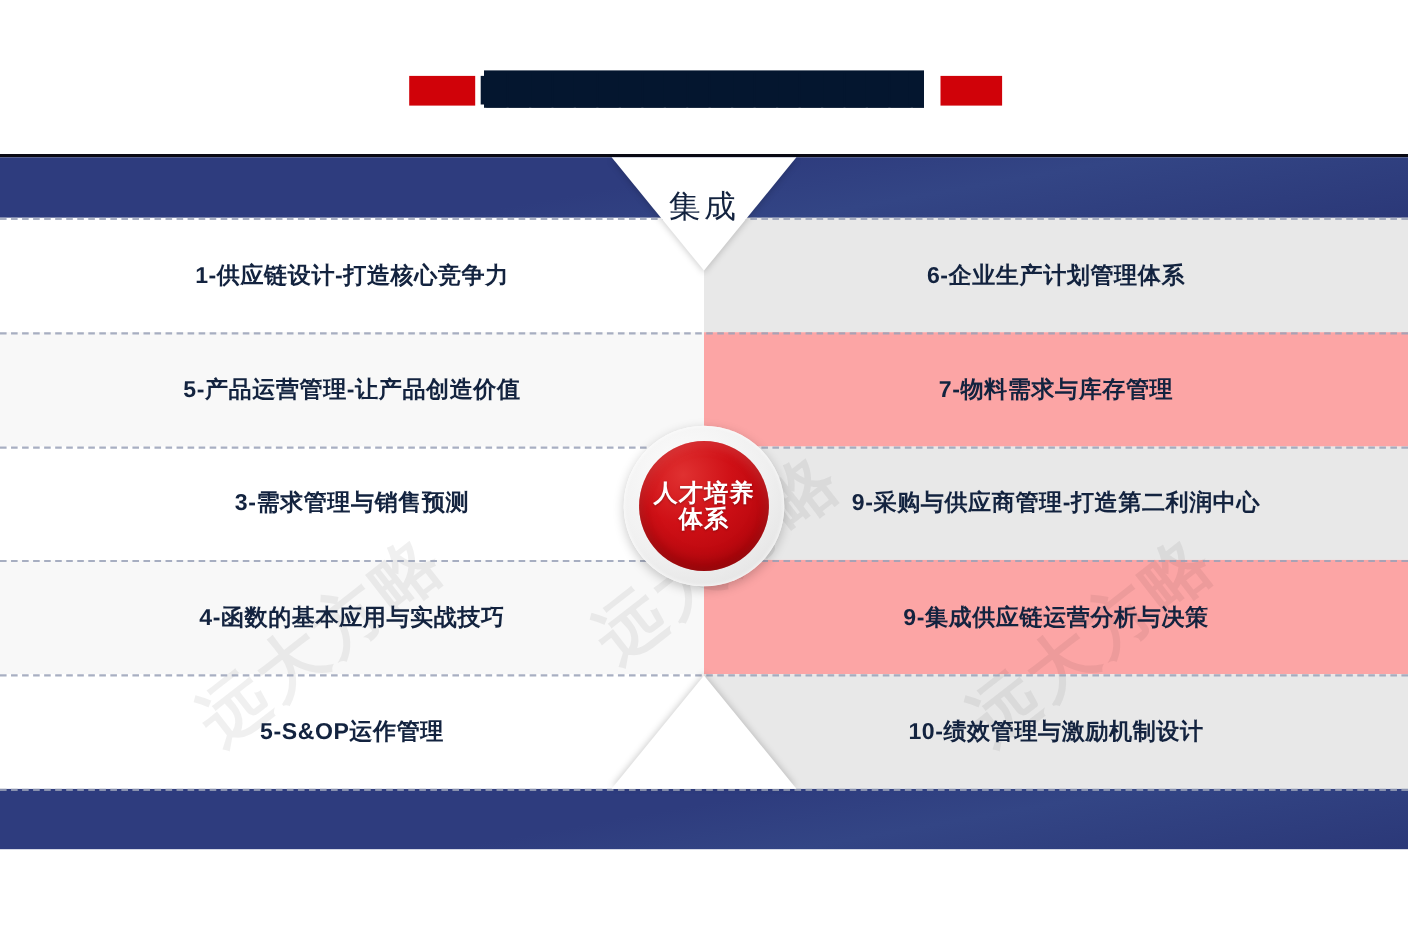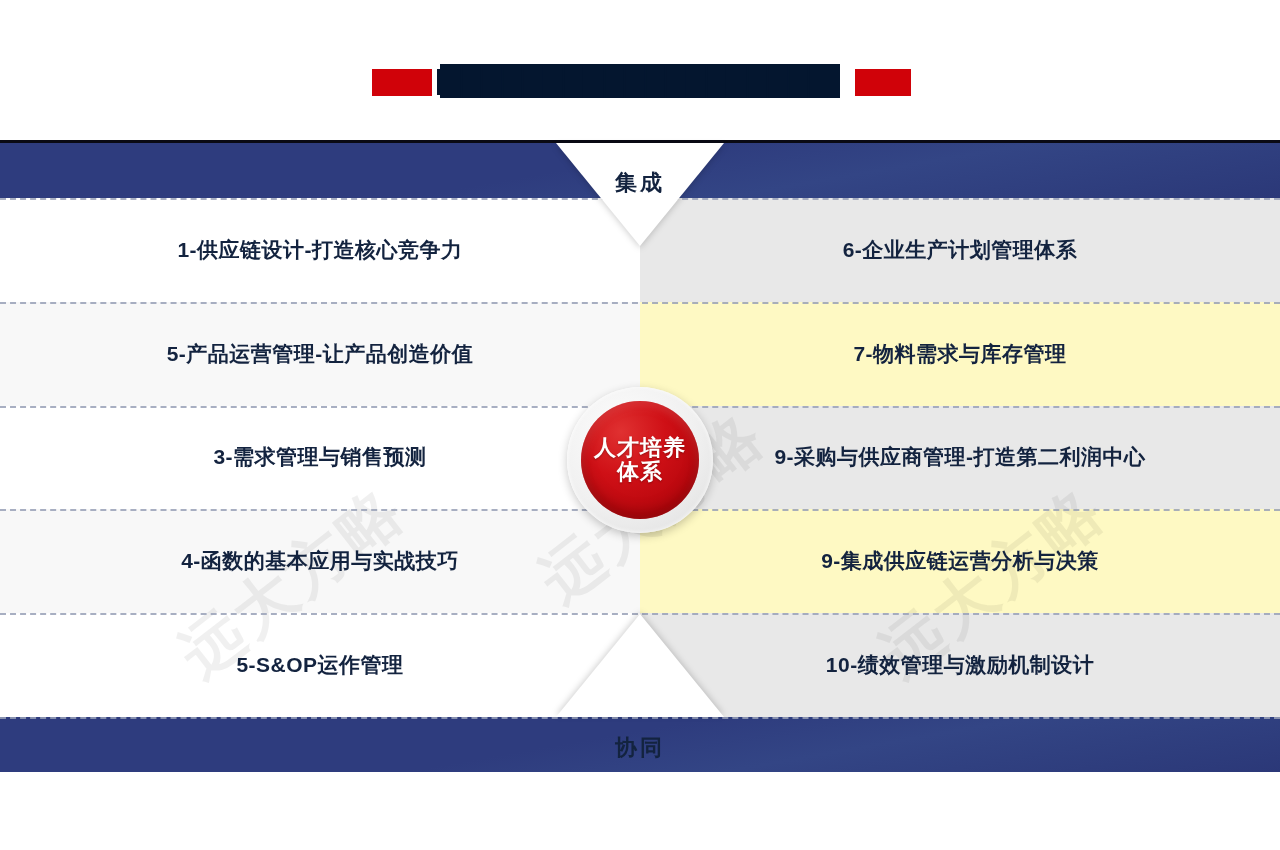--- a/index.html
+++ b/index.html
@@ -135,21 +135,21 @@
     width: 640px;
     height: 103.8px;
     box-sizing: border-box;
     display: flex;
     align-items: center;
     justify-content: center;
   }
   .col-left .cell.alt-a { background: #ffffff; }
   .col-left .cell.alt-b { background: #f8f8f8; }
   .col-right .cell.alt-a { background: #e8e8e8; }
-  .col-right .cell.alt-b { background: #fef9c3; }
+  .col-right .cell.alt-b { background: #fca5a5; }
 
   .cell-label {
     font-size: 21px;
     font-weight: bold;
     color: #13233f;
     letter-spacing: 0.5px;
     position: relative;
     z-index: 4;
     white-space: nowrap;
   }
@@ -188,22 +188,22 @@
     border-right: 84px solid transparent;
     border-bottom: 103px solid #ffffff;
     z-index: 8;
     filter: drop-shadow(0 -2px 3px rgba(0,0,0,0.18));
   }
   .band-word {
     position: absolute;
     width: 170px;
     left: 555px;
     text-align: center;
-    font-size: 22px;
-    font-weight: bold;
+    font-size: 29px;
+    font-weight: normal;
     color: #13233f;
     letter-spacing: 3px;
     z-index: 10;
   }
   .band-word-top { top: 28px; }
   .band-word-bottom { top: 593px; }
 
   
   .hub-wrap {
     position: absolute;
@@ -329,21 +329,20 @@
     <div class="dash" style="top:519px"></div>
   </div>
 
   <div class="wm wm-1">远大方略</div>
   <div class="wm wm-2">远大方略</div>
   <div class="wm wm-3">远大方略</div>
 
   <div class="tri-down"></div>
   <div class="tri-up"></div>
   <div class="band-word band-word-top">集成</div>
-  <div class="band-word band-word-bottom">协同</div>
 
   <div class="hub-wrap">
     <div class="hub-ring"></div>
     <div class="hub-core">
       <span class="hub-line">人才培养</span>
       <span class="hub-line">体系</span>
     </div>
   </div>
 
 </div>

